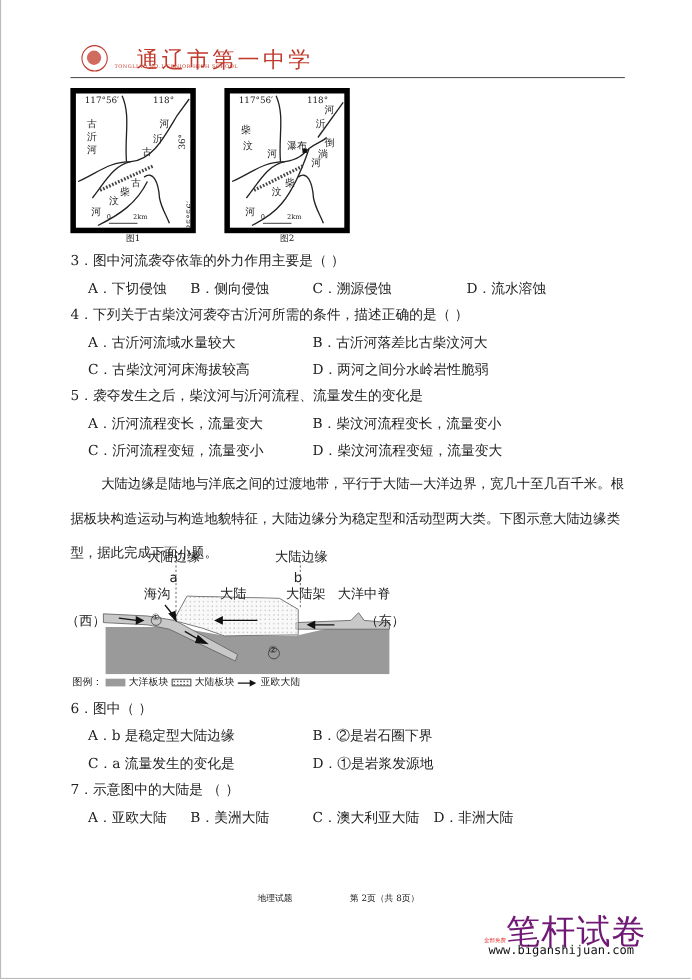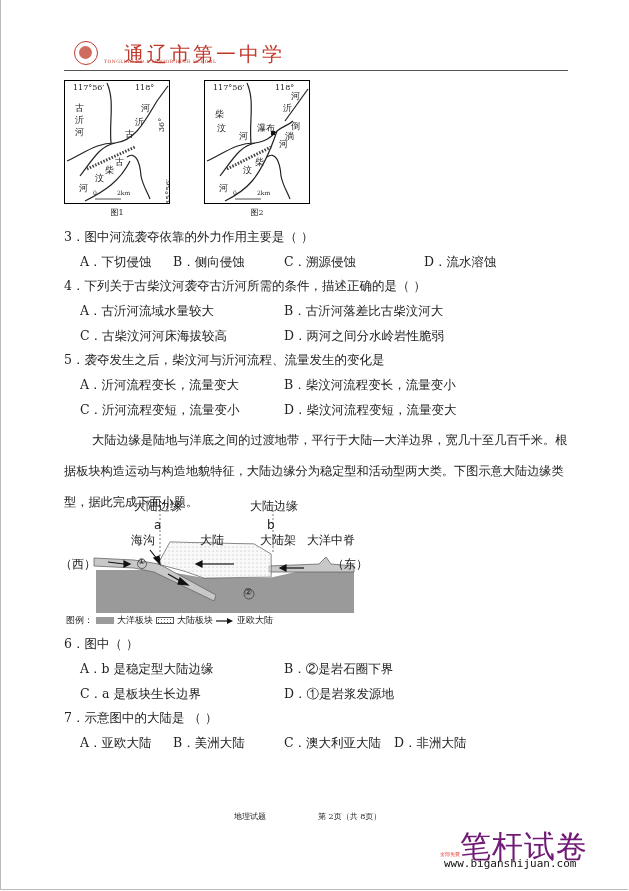--- a/index.html
+++ b/index.html
@@ -5,21 +5,21 @@
   html, body { margin:0; padding:0; }
   body { width:629px; height:891px; background:#fff; position:relative; overflow:hidden;
          font-family:"DejaVu Serif","Liberation Serif",serif; color:#222; }
   .page-border { position:absolute; left:0; top:0; width:627px; height:889px; border-left:1px solid #bbb; border-bottom:1px solid #bbb; }
   .header { position:absolute; left:64px; top:38px; width:504px; height:32px; border-bottom:1.5px solid #555; }
   .logo { position:absolute; left:10px; top:3px; width:24px; height:24px; border-radius:50%; border:1.5px solid #c0392b; box-sizing:border-box; }
   .logo::after { content:""; position:absolute; left:4px; top:4px; width:13px; height:13px; border-radius:50%; background:#c0392b; opacity:.75; }
   .school-cn { position:absolute; left:40px; top:3px; font-size:20px; font-weight:normal; color:#c0392b; letter-spacing:3px;margin-left:20px; }
   .school-en { position:absolute; left:40px; top:21px; font-size:4.5px; color:#c0392b; letter-spacing:.5px; }
   .maps { position:absolute; left:64px; top:80px; }
-  .map { position:absolute; top:0; width:104px; height:122px; border:1px solid #000000; background:#fff; }
+  .map { position:absolute; top:0; width:104px; height:122px; border:5px solid #000000; background:#fff; }
   .map svg { position:absolute; left:0; top:0; }
   .map-cap { position:absolute; top:126px; width:104px; text-align:center; font-size:8px; }
   .q { position:absolute; left:64px; font-size:12.5px; white-space:nowrap; }
   .opt { position:absolute; font-size:12.5px; white-space:nowrap; }
   .para { position:absolute; left:64px; width:505px; font-size:12.2px; line-height:31px; text-indent:28px; font-family:"DejaVu Sans","Liberation Sans",sans-serif; }
   .diagram { position:absolute; left:64px; top:498px; width:300px; height:135px; }
   .dlabel { position:absolute; font-size:12px; white-space:nowrap; font-family:"DejaVu Sans","Liberation Sans",sans-serif; }
   .legend { position:absolute; left:2px; top:116px; font-size:9px; white-space:nowrap; font-family:"DejaVu Sans","Liberation Sans",sans-serif; display:flex; align-items:center; gap:3px; }
   .sw-ocean { display:inline-block; width:18px; height:7px; background:#9a9a9a; }
   .sw-cont { display:inline-block; width:18px; height:7px; border:1px solid #555; box-sizing:border-box;
@@ -189,21 +189,21 @@
         <line x1="0" y1="4" x2="12" y2="4" stroke="#111" stroke-width="1.2"></line>
         <polygon points="11,1 17,4 11,7" fill="#111"></polygon>
       </svg>
     <span>亚欧大陆</span>
   </div>
 </div>
 
 <div class="q" style="top:636px;">6．图中（   ）</div>
 <div class="opt" style="left:80px; top:661px;">A．b 是稳定型大陆边缘</div>
 <div class="opt" style="left:284px; top:661px;">B．②是岩石圈下界</div>
-<div class="opt" style="left:80px; top:686px;">C．a 是板块生长边界</div>
+<div class="opt" style="left:80px; top:686px;">C．a 流量发生的变化是</div>
 <div class="opt" style="left:284px; top:686px;">D．①是岩浆发源地</div>
 
 <div class="q" style="top:710px;">7．示意图中的大陆是 （   ）</div>
 <div class="opt" style="left:80px; top:735px;">A．亚欧大陆</div>
 <div class="opt" style="left:173px; top:735px;">B．美洲大陆</div>
 <div class="opt" style="left:284px; top:735px;">C．澳大利亚大陆</div>
 <div class="opt" style="left:394px; top:735px;">D．非洲大陆</div>
 
 <div class="footer" style="left:234px;">地理试题</div>
 <div class="footer" style="left:318px;">第 2页（共 8页）</div>

